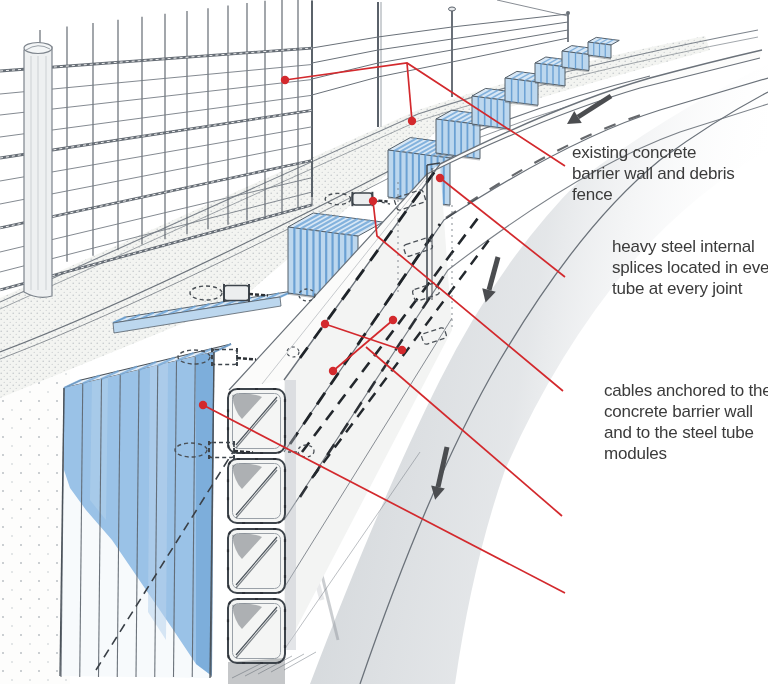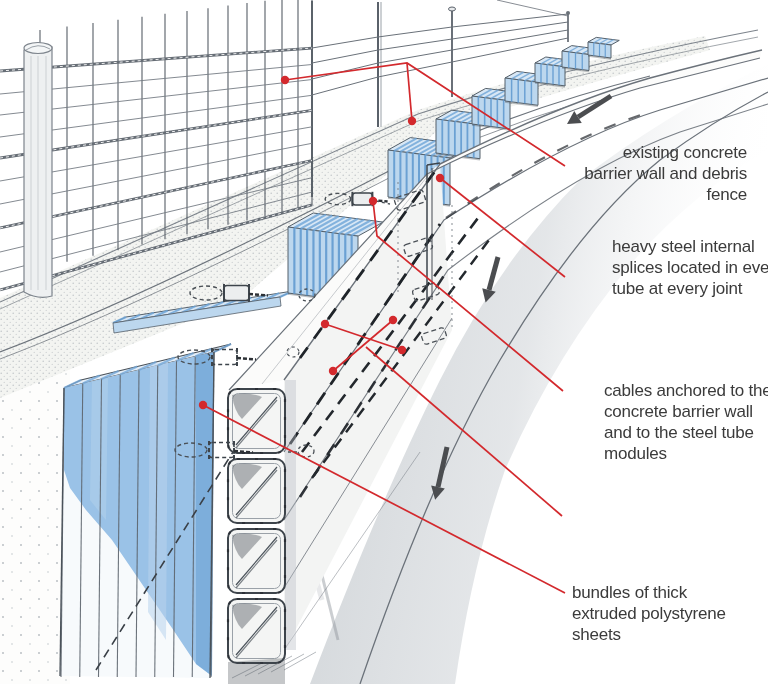--- a/index.html
+++ b/index.html
@@ -1,21 +1,21 @@
 <!DOCTYPE html>
 <html><head>
 <meta charset="utf-8">
 <style>
   html,body{margin:0;padding:0;background:#ffffff;}
   .stage{position:relative;width:768px;height:684px;background:#ffffff;overflow:hidden;
          font-family:"Liberation Sans",sans-serif;}
   svg{position:absolute;left:0;top:0;}
   .label{position:absolute;left:572px;color:#3b3b3b;font:17px/21px "Liberation Sans",sans-serif;
          letter-spacing:-0.2px;}
-  .l1{top:142px;width:175px;text-align:right;}
+  .l1{top:142px;width:175px;}
   .l2{top:236px;width:175px;margin-left:40px;}
   .l3{top:380px;width:178px;margin-left:32px;}
   .l4{top:503px;width:135px;}
   .l5{top:582px;width:178px;}
 </style>
 </head>
 <body>
 
 <div class="stage">
   <svg id="scene" width="768" height="684" viewBox="0 0 768 684">
@@ -376,14 +376,13 @@
         <circle cx="393" cy="320" r="4.2" fill="#d3292d"></circle>
         <circle cx="333" cy="371" r="4.2" fill="#d3292d"></circle>
         <path stroke="#d3292d" stroke-width="1.7" d="M565,593 L203,405" fill="none"></path>
         <circle cx="203" cy="405" r="4.2" fill="#d3292d"></circle>
       </g>
   </svg>
 
   <div class="label l1">existing concrete barrier wall and debris fence</div>
   <div class="label l2">heavy steel internal splices located in every tube at every joint</div>
   <div class="label l3">cables anchored to the concrete barrier wall and to the steel tube modules</div>
-  <div class="label l5">bundles of thick extruded polystyrene sheets</div>
 </div>
 
 </body></html>

